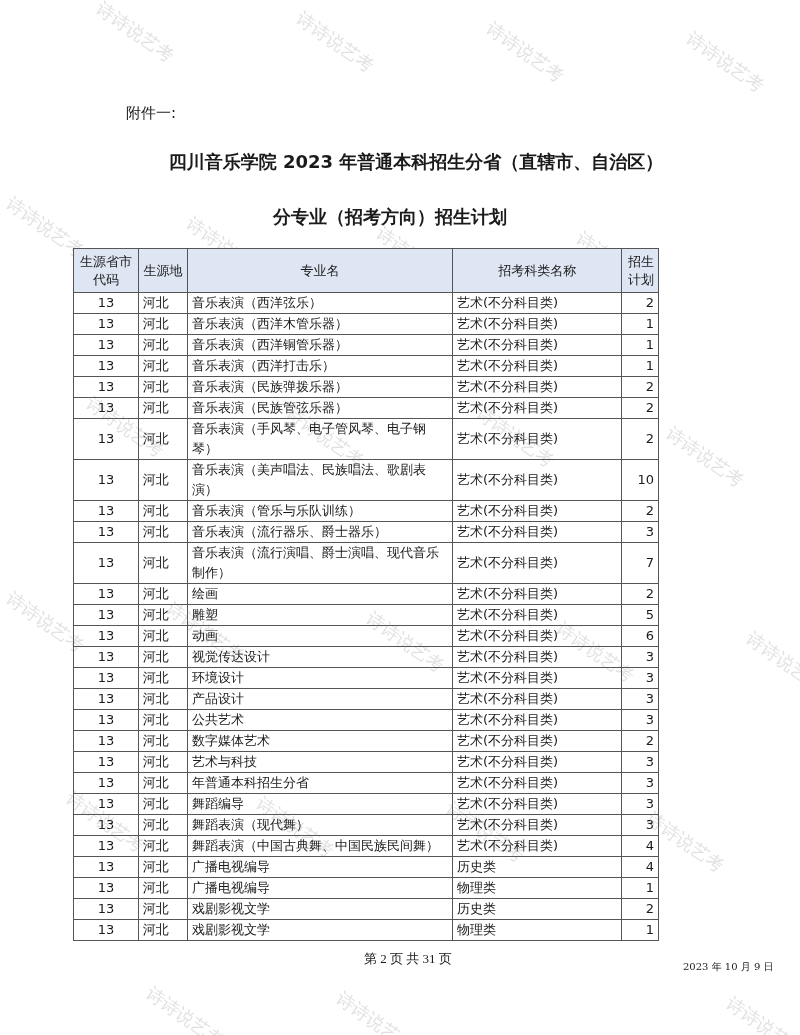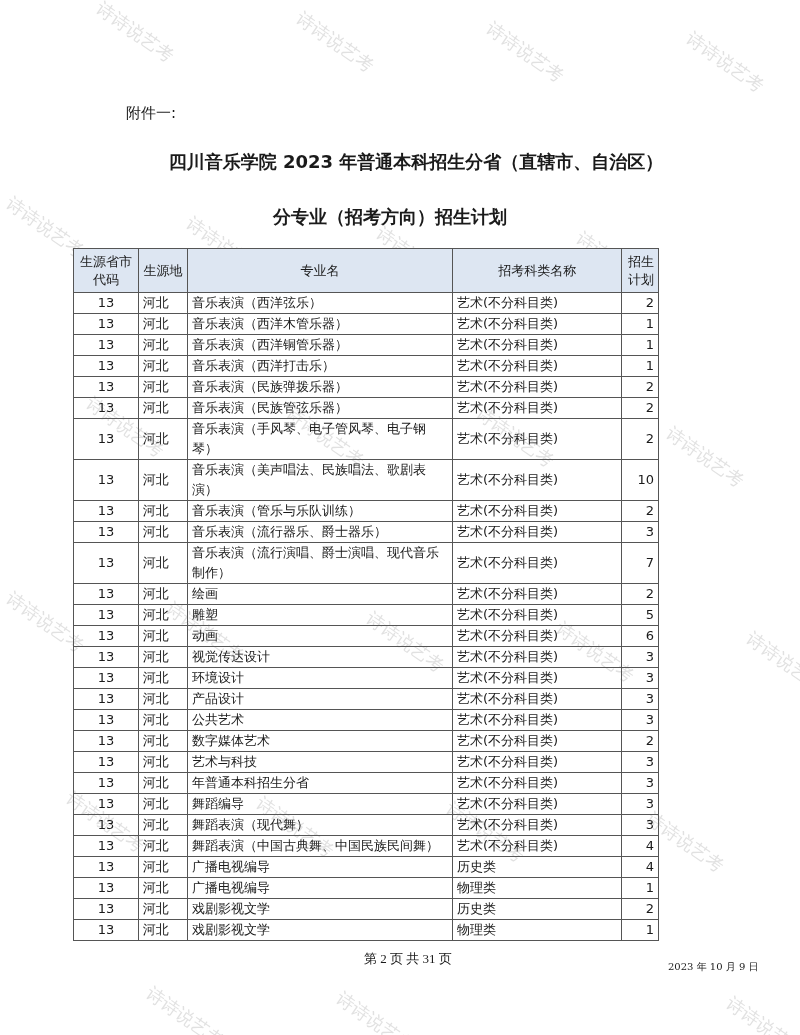--- a/index.html
+++ b/index.html
@@ -17,21 +17,21 @@
     table.plan th, table.plan td { border: 1px solid #555; height: 20px; padding: 0 4px; line-height: 20px; }
     table.plan th { background: #dde6f2; font-weight: normal; text-align: center; line-height: 18px; height: 43px; font-size: 13px; }
     table.plan th.c-code { text-align: center; }
     table.plan th.c-plan { text-align: right; }
     table.plan td.c-code { text-align: center; width: 64px; }
     table.plan td.c-region { width: 46px; }
     table.plan td.c-major { width: 304px; }
     table.plan td.c-cat { width: 190px; }
     table.plan td.c-plan { text-align: right; width: 30px; }
     .footer-page { position: absolute; left: 364px; top: 950px; font-size: 13px; font-family: Liberation Serif, serif; }
-    .footer-date { position: absolute; left: 668px; top: 960px; font-size: 10px; font-family: "DejaVu Serif", serif; }
+    .footer-date { position: absolute; left: 683px; top: 960px; font-size: 10px; font-family: "DejaVu Serif", serif; }
     .wm {
       position: absolute; font-size: 18px; color: rgba(170,170,170,0.35);
       transform: rotate(35deg); white-space: nowrap; pointer-events: none;
     }
   </style>
 </head>
 <body>
 
 <div>
   <span class="wm" style="left:90px;top:20px">诗诗说艺考</span>

